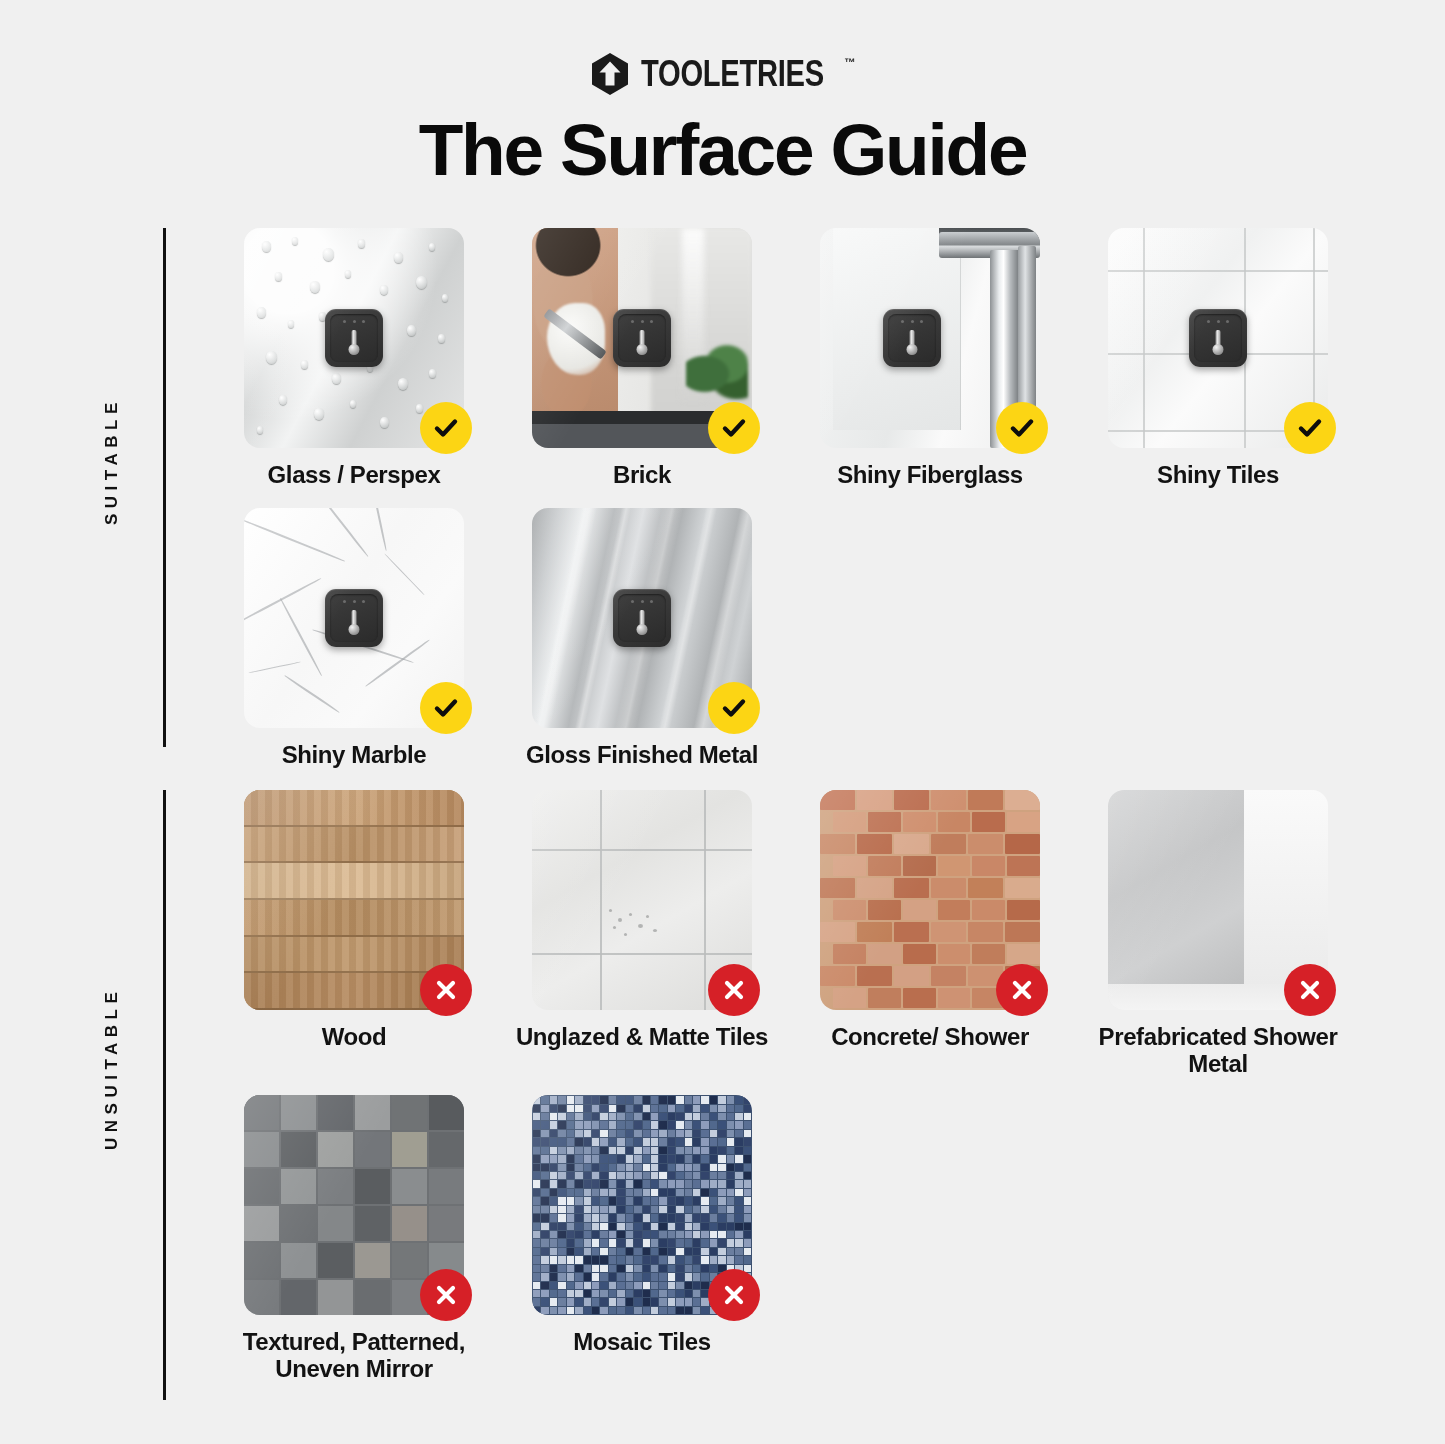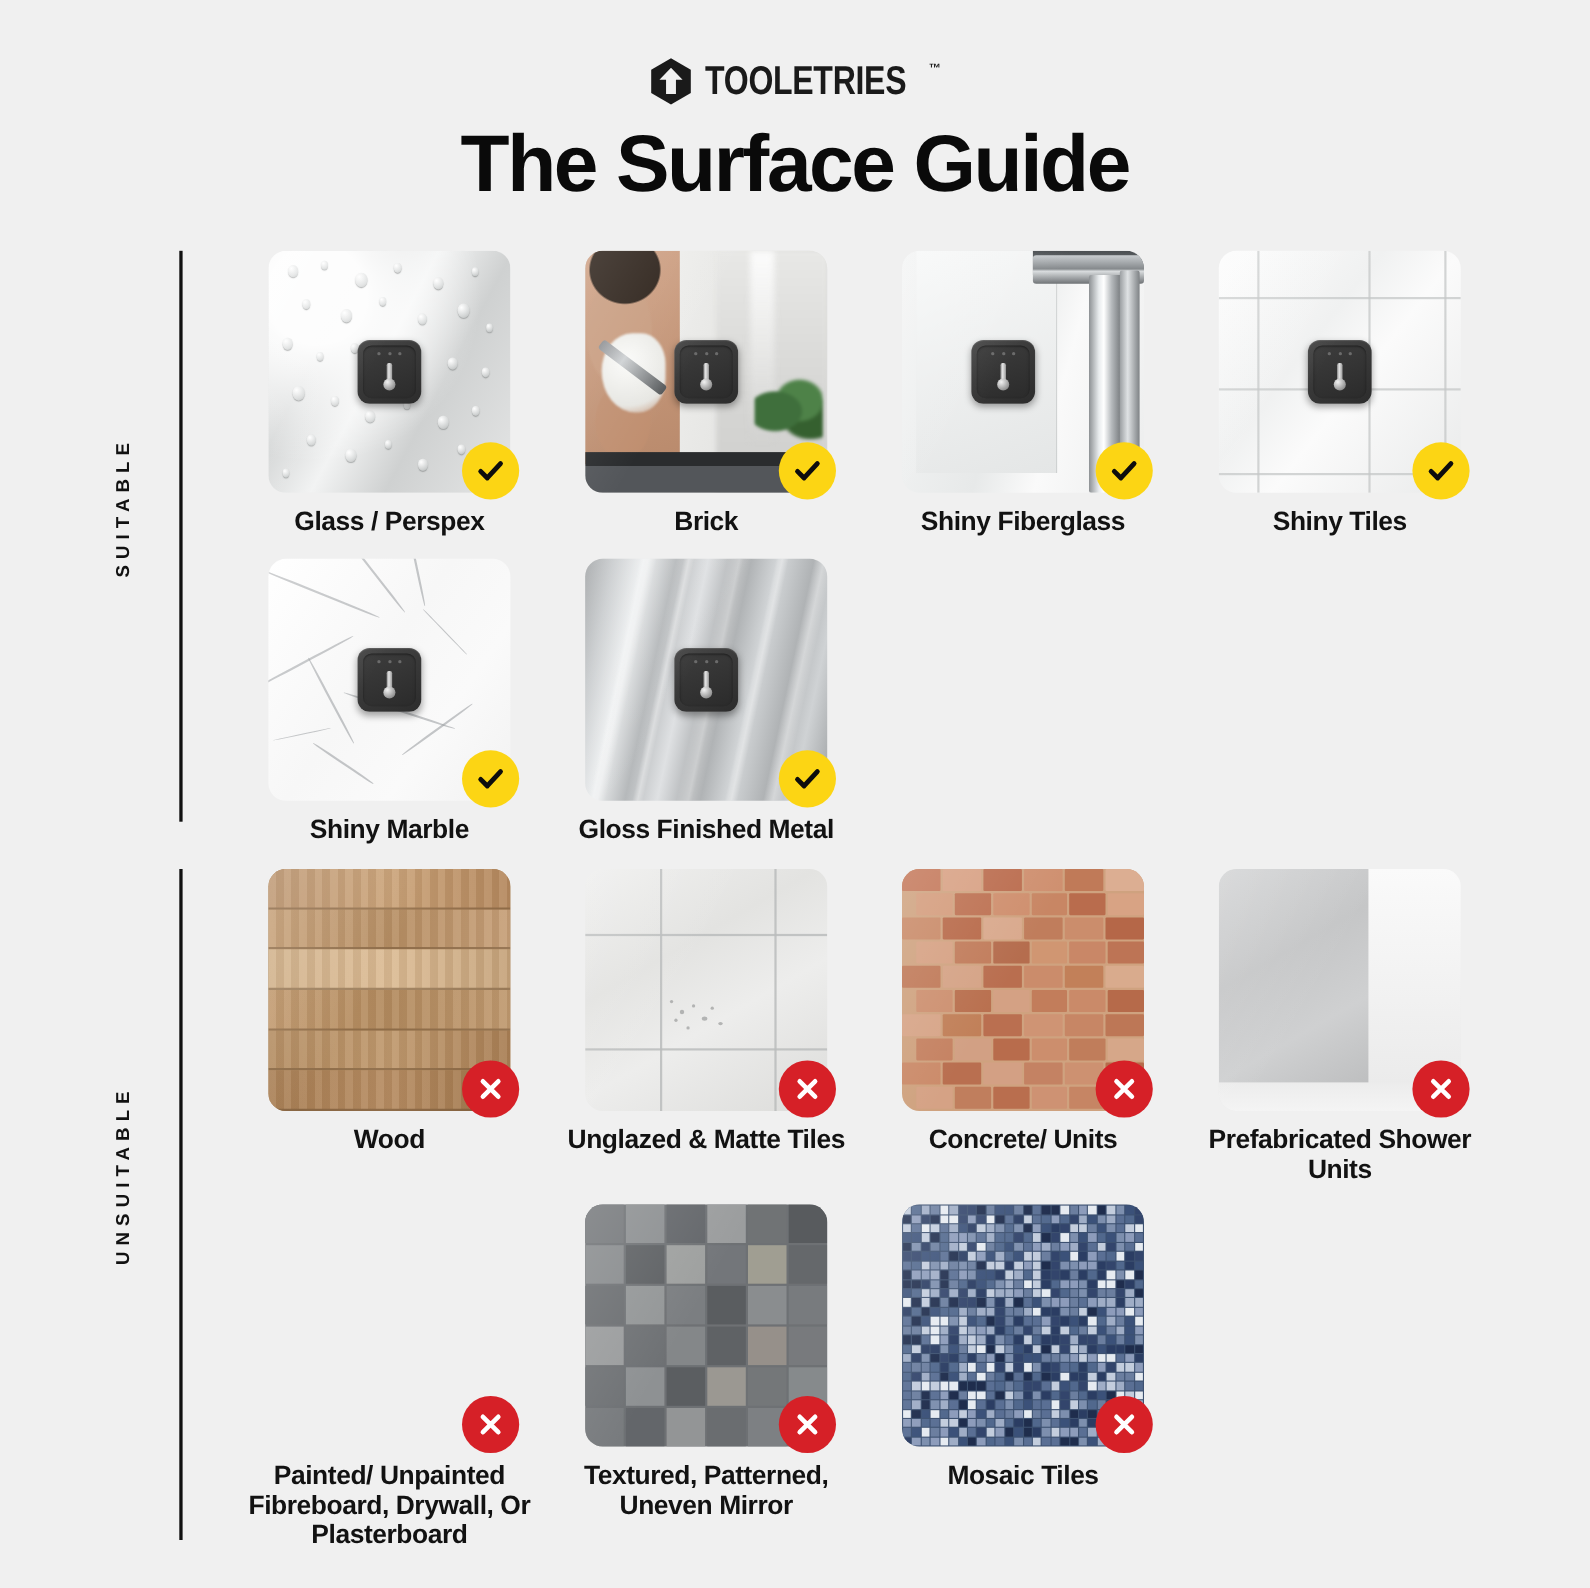--- a/index.html
+++ b/index.html
@@ -768,64 +768,40 @@
               </div>
           </div>
           <div class="gloss"></div>
         </div>
         <div class="badge no">
           <svg width="26" height="26" viewBox="0 0 26 26">
             <path d="M6 6 L20 20 M20 6 L6 20" stroke="#fff" stroke-width="4.2" stroke-linecap="round"></path>
           </svg>
         </div>
       </div>
-      <div class="caption">Concrete/ Units</div>
+      <div class="caption">Concrete/ Shower</div>
     </div>
 
     <div class="card">
       <div class="thumb-wrap">
         <div class="thumb tex-prefab">
           <div class="pf-right"></div>
           <div class="pf-left"></div>
           <div class="pf-bottom"></div>
           <div class="gloss"></div>
         </div>
         <div class="badge no">
           <svg width="26" height="26" viewBox="0 0 26 26">
             <path d="M6 6 L20 20 M20 6 L6 20" stroke="#fff" stroke-width="4.2" stroke-linecap="round"></path>
           </svg>
         </div>
       </div>
-      <div class="caption">Prefabricated Shower Units</div>
+      <div class="caption">Prefabricated Shower Metal</div>
     </div>
 
-    <div class="card">
-      <div class="thumb-wrap">
-        <div class="thumb tex-painted">
-          <div class="paint-grain">
-            
-            
-            
-            
-            
-            
-            
-            
-            
-          </div>
-          <div class="gloss"></div>
-        </div>
-        <div class="badge no">
-          <svg width="26" height="26" viewBox="0 0 26 26">
-            <path d="M6 6 L20 20 M20 6 L6 20" stroke="#fff" stroke-width="4.2" stroke-linecap="round"></path>
-          </svg>
-        </div>
-      </div>
-      <div class="caption">Painted/ Unpainted Fibreboard, Drywall, Or Plasterboard</div>
-    </div>
 
     <div class="card">
       <div class="thumb-wrap">
         <div class="thumb tex-stone">
           <div class="stones">
             <div class="srow">
                 <b style="background:#75787b"></b>
                 <b style="background:#8c8f91"></b>
                 <b style="background:#63666a"></b>
                 <b style="background:#9b9d9e"></b>

